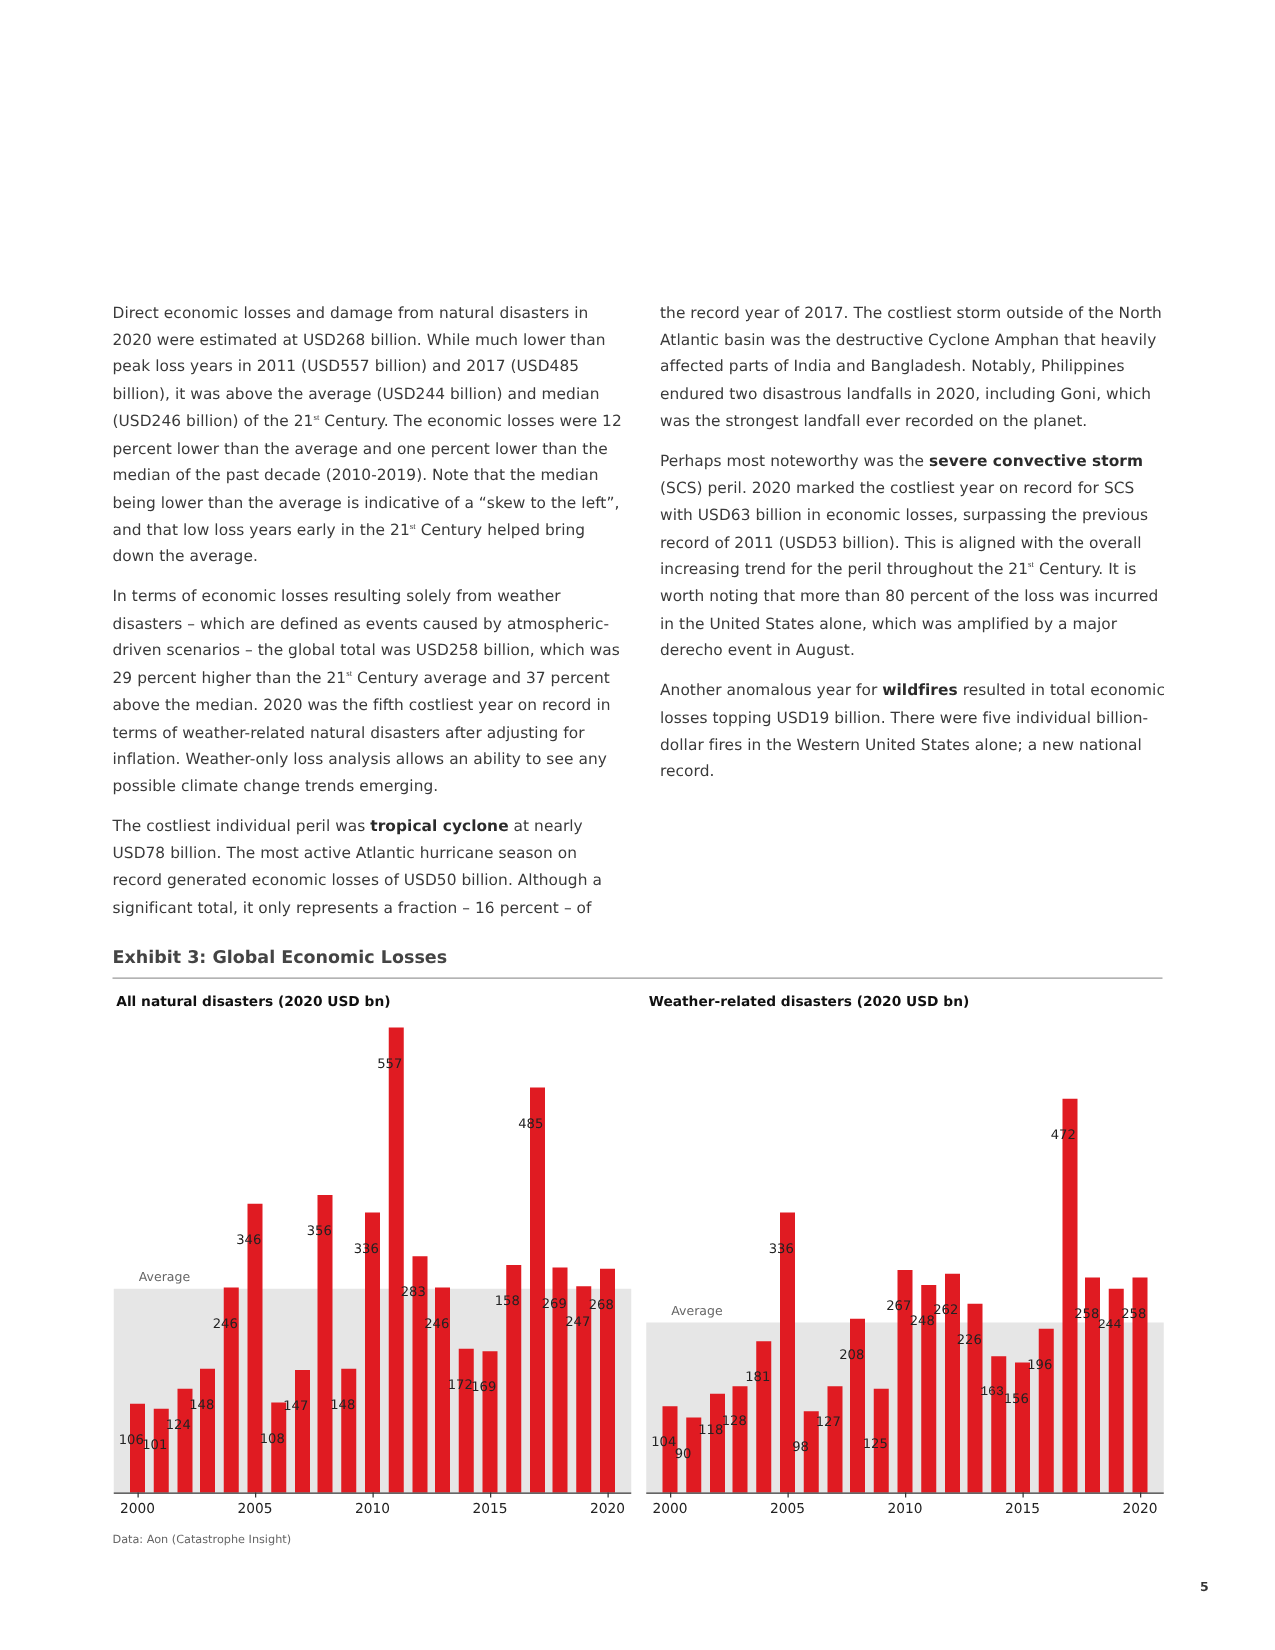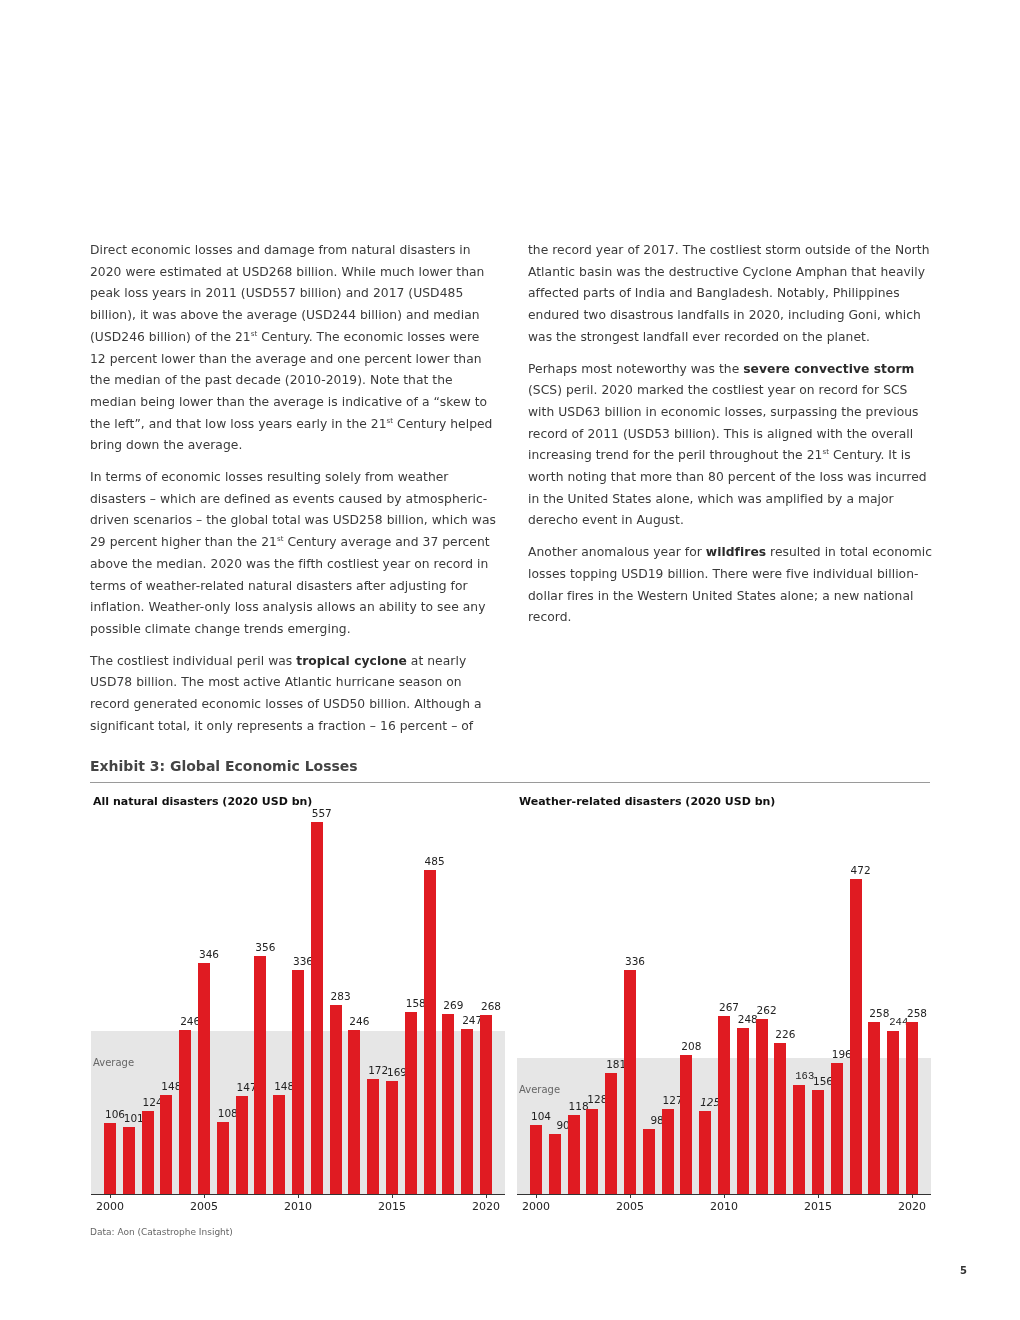--- a/index.html
+++ b/index.html
@@ -1,35 +1,35 @@
 <!DOCTYPE html>
 <html><head>
 <meta charset="utf-8">
 <style>
   html, body { margin:0; padding:0; background:#ffffff; }
   body { width:1020px; height:1320px; position:relative; overflow:hidden;
          font-family:"DejaVu Sans", sans-serif; color:#3a3a3a; }
   .col { position:absolute; top:240px; width:400px; font-size:12.3px; line-height:21.7px; letter-spacing:0.05px; }
   .col p { margin:0 0 10px 0; }
   .col b { color:#2b2b2b; font-weight:bold; }
-  .col sup { font-size:7px; line-height:0; vertical-align:super; }
+  .col sup { font-size:7px; line-height:0; vertical-align:super;font-family:Liberation Serif, serif; }
   #col-left { left:90px; width:408px; }
   #col-right { left:528px; width:405px; }
   .exhibit-title { position:absolute; left:90px; top:758px; font-size:14px; font-weight:bold; color:#444; }
   .exhibit-rule { position:absolute; left:90px; top:782px; width:840px; height:1px; background:#9a9a9a; }
   .chart { position:absolute; top:795px; width:414px; height:420px; }
   #chart-left { left:91px; }
   #chart-right { left:517px; }
   .chart-title { position:absolute; left:2px; top:0; font-size:11px; font-weight:bold; color:#111; white-space:nowrap; }
   .plot { position:absolute; left:0; top:0; width:414px; height:399px; }
   .avg-band { position:absolute; left:0; width:414px; bottom:0; background:#e6e6e6; }
-  .avg-label { position:absolute; left:2px; font-size:10px; color:#666;margin-top:40px; }
+  .avg-label { position:absolute; left:20px; font-size:10px; color:#666; }
   .baseline { position:absolute; left:0; width:414px; top:399px; height:1px; background:#333; }
   .bar { position:absolute; bottom:0; width:12px; background:#e01b22; }
-  .bar-label { position:absolute; font-size:10.5px; color:#222; width:30px; text-align:right; margin-left:-9px; }
+  .bar-label { position:absolute; font-size:10.5px; color:#222; width:30px; text-align:left; margin-left:-9px;margin-top:38px; }
   .xtick { position:absolute; top:399px; width:1px; height:4px; background:#333; }
   .xlabel { position:absolute; top:405px; font-size:11px; color:#222; width:40px; text-align:center; margin-left:-20px; }
   .source { position:absolute; left:90px; top:1227px; font-size:9px; color:#666; }
   .page-num { position:absolute; left:960px; top:1265px; font-size:10px; font-weight:bold; color:#333; }
 </style>
 </head>
 <body>
 
 <div id="col-left" class="col">
     <p>Direct economic losses and damage from natural disasters in 2020 were estimated at USD268 billion. While much lower than peak loss years in 2011 (USD557 billion) and 2017 (USD485 billion), it was above the average (USD244 billion) and median (USD246 billion) of the 21<sup>st</sup> Century. The economic losses were 12 percent lower than the average and one percent lower than the median of the past decade (2010-2019). Note that the median being lower than the average is indicative of a “skew to the left”, and that low loss years early in the 21<sup>st</sup> Century helped bring down the average.</p>
@@ -125,21 +125,21 @@
         <div class="bar-label" style="left: 88.2px; top: 263.092px;">181</div>
         <div class="bar" style="left: 107px; height: 224.448px;"></div>
         <div class="bar-label" style="left: 107px; top: 159.552px;">336</div>
         <div class="bar" style="left: 125.8px; height: 65.464px;"></div>
         <div class="bar-label" style="left: 125.8px; top: 318.536px;">98</div>
         <div class="bar" style="left: 144.6px; height: 84.836px;"></div>
         <div class="bar-label" style="left: 144.6px; top: 299.164px;">127</div>
         <div class="bar" style="left: 163.4px; height: 138.944px;"></div>
         <div class="bar-label" style="left: 163.4px; top: 245.056px;">208</div>
         <div class="bar" style="left: 182.2px; height: 83.5px;"></div>
-        <div class="bar-label" style="left: 182.2px; top: 301px; font-style: italic;">125</div>
+        <div class="bar-label" style="left: 182.2px; top: 316px;">125</div>
         <div class="bar" style="left: 201px; height: 178.356px;"></div>
         <div class="bar-label" style="left: 201px; top: 205.644px;">267</div>
         <div class="bar" style="left: 219.8px; height: 165.664px;"></div>
         <div class="bar-label" style="left: 219.8px; top: 218.336px;">248</div>
         <div class="bar" style="left: 238.6px; height: 175.016px;"></div>
         <div class="bar-label" style="left: 238.6px; top: 208.984px;">262</div>
         <div class="bar" style="left: 257.4px; height: 150.968px;"></div>
         <div class="bar-label" style="left: 257.4px; top: 233.032px;">226</div>
         <div class="bar" style="left: 276.2px; height: 108.884px;"></div>
         <div class="bar-label" style="left: 276.2px; top: 275.116px; font-family: Liberation Mono, monospace;">163</div>

